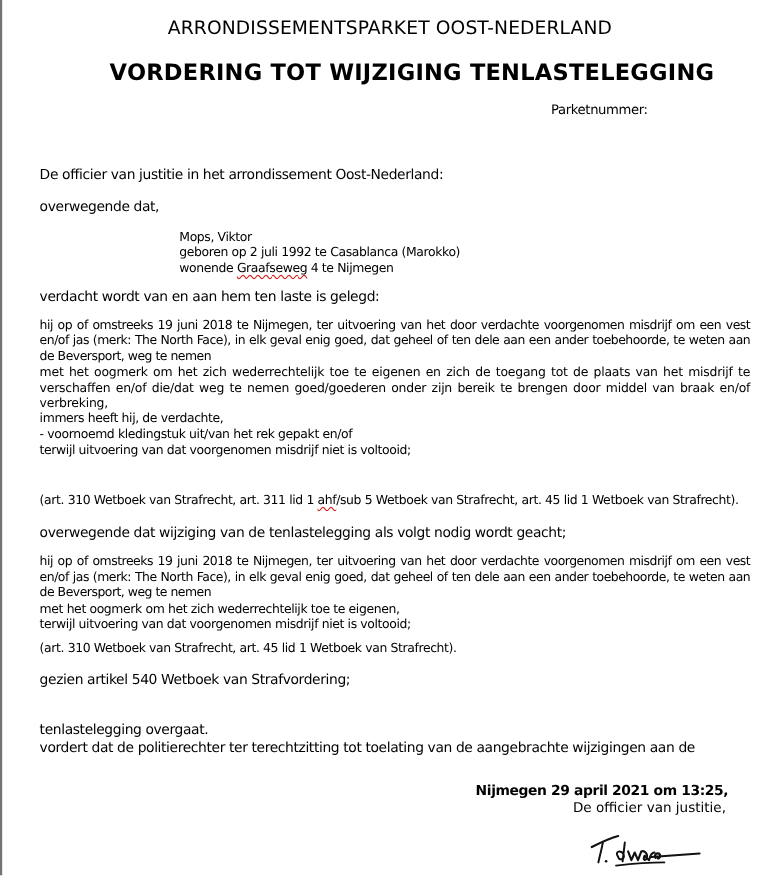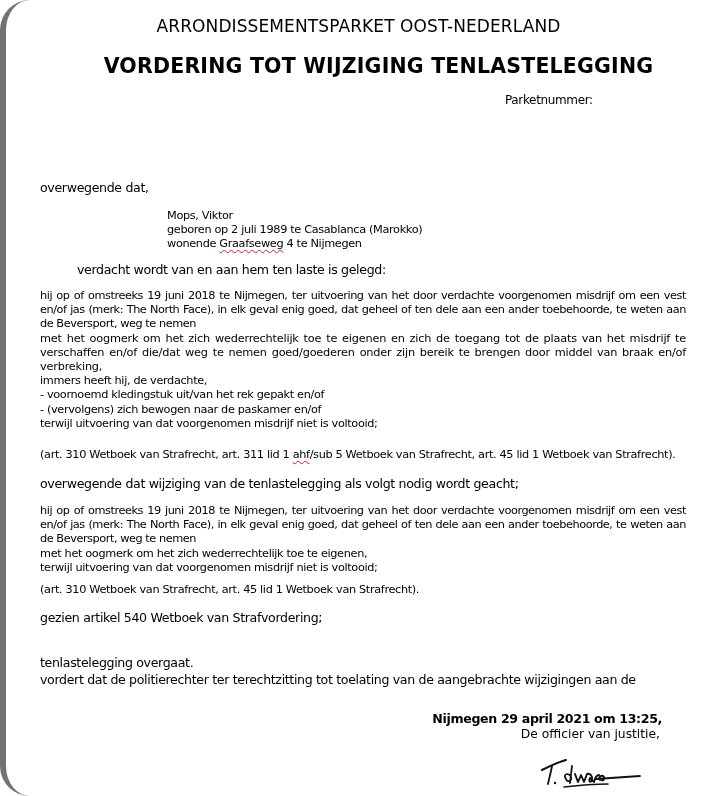--- a/index.html
+++ b/index.html
@@ -1,17 +1,17 @@
 <!DOCTYPE html>
 <html><head>
 <meta charset="utf-8">
 <style>
   html, body { margin: 0; padding: 0; background: #ffffff; }
   body { width: 705px; height: 796px; position: relative; overflow: hidden; color: #000; }
-  .page { position: absolute; left: 0; top: 0; width: 705px; height: 796px; border-left: 6px solid #737373; box-sizing: border-box; border-radius: 30px; }
+  .page { position: absolute; left: 0; top: 0; width: 705px; height: 796px; border-left: 2px solid #737373; box-sizing: border-box; }
   .sans { font-family: "DejaVu Sans", sans-serif; }
   .narrow { font-family: "DejaVu Sans", sans-serif; letter-spacing: -0.35px; }
   .abs { position: absolute; white-space: nowrap; }
   .agency { top: 16px; left: 0; width: 705px; text-align: center; font-size: 17px; letter-spacing: 0.1px; }
   .title { top: 54px; left: 0; width: 705px; text-align: center; font-size: 20.5px; font-weight: bold; letter-spacing: 0.2px; margin-left: 20px; }
   .parket { top: 93px; left: 499px; font-size: 12px; }
   .p13 { font-size: 12.6px; }
   .p12 { font-size: 11.3px; line-height: 14.2px; }
   .block { position: absolute; left: 34px; width: 646px; }
   .just { text-align: justify; text-align-last: left; }
@@ -24,36 +24,36 @@
 </head>
 <body>
 
 <div class="page">
 
   <div class="abs agency sans">ARRONDISSEMENTSPARKET OOST-NEDERLAND</div>
   <div class="abs title sans">VORDERING TOT WIJZIGING TENLASTELEGGING</div>
   <div class="abs parket narrow">Parketnummer:</div>
   <div class="abs narrow" style="top:93px;left:596px;font-size:12px;"></div>
 
+  <div class="abs narrow p13" style="top:151px;left:34px;">De officier van justitie in het arrondissement Oost-Nederland:</div>
   <div class="abs narrow p13" style="top:180px;left:34px;text-align:right;">overwegende dat,</div>
 
   <div class="abs narrow p12" style="top:209px;left:161px;">
     <span class="line">Mops, Viktor</span>
-    <span class="line">geboren op 2 juli 1989 te Casablanca (Marokko)</span>
+    <span class="line">geboren op 2 juli 1992 te Casablanca (Marokko)</span>
     <span class="line"><span>wonende </span><span class="spell">Graafseweg</span><span> 4 te Nijmegen</span></span>
   </div>
 
-  <div class="abs narrow p13" style="top:262px;left:34px;margin-left:37px;">verdacht wordt van en aan hem ten laste is gelegd:</div>
+  <div class="abs narrow p13" style="top:262px;left:34px;">verdacht wordt van en aan hem ten laste is gelegd:</div>
 
   <div class="block narrow p12" style="top:289px;">
     <div class="just" style="white-space:normal;letter-spacing:-0.45px;">hij op of omstreeks 19 juni 2018 te Nijmegen, ter uitvoering van het door verdachte voorgenomen misdrijf om een vest en/of jas (merk: The North Face), in elk geval enig goed, dat geheel of ten dele aan een ander toebehoorde, te weten aan de Beversport, weg te nemen</div>
     <div class="just" style="white-space:normal;letter-spacing:-0.2px;word-spacing:1.4px;">met het oogmerk om het zich wederrechtelijk toe te eigenen en zich de toegang tot de plaats van het misdrijf te verschaffen en/of die/dat weg te nemen goed/goederen onder zijn bereik te brengen door middel van braak en/of verbreking,</div>
     <span class="line">immers heeft hij, de verdachte,</span>
     <span class="line">- voornoemd kledingstuk uit/van het rek gepakt en/of</span>
-    <span class="line">- (vervolgens) zich bewogen naar de paskamer en/of</span>
     <span class="line">terwijl uitvoering van dat voorgenomen misdrijf niet is voltooid;</span>
   </div>
 
   <div class="abs narrow p12" style="top:448px;left:34px;"><span>(art. 310 Wetboek van Strafrecht, art. 311 lid 1 </span><span class="spell">ahf</span><span>/sub 5 Wetboek van Strafrecht, art. 45 lid 1 Wetboek van Strafrecht).</span></div>
 
   <div class="abs narrow p13" style="top:476px;left:34px;">overwegende dat wijziging van de tenlastelegging als volgt nodig wordt geacht;</div>
 
   <div class="block narrow p12" style="top:504px;">
     <div class="just" style="white-space:normal;letter-spacing:-0.45px;">hij op of omstreeks 19 juni 2018 te Nijmegen, ter uitvoering van het door verdachte voorgenomen misdrijf om een vest en/of jas (merk: The North Face), in elk geval enig goed, dat geheel of ten dele aan een ander toebehoorde, te weten aan de Beversport, weg te nemen</div>
     <span class="line">met het oogmerk om het zich wederrechtelijk toe te eigenen,</span>

